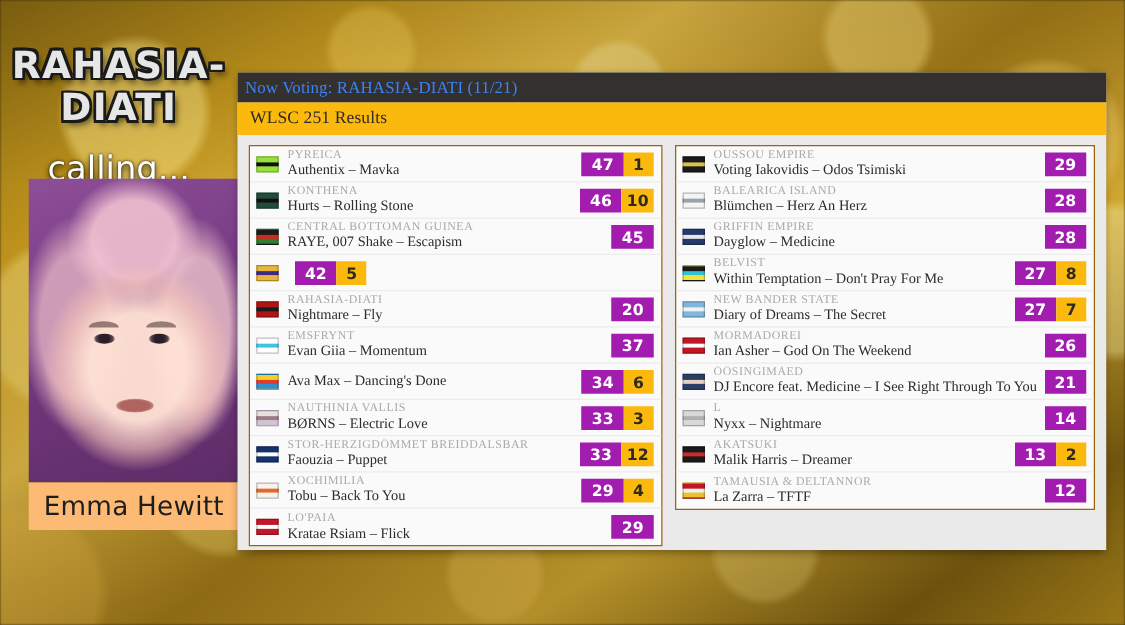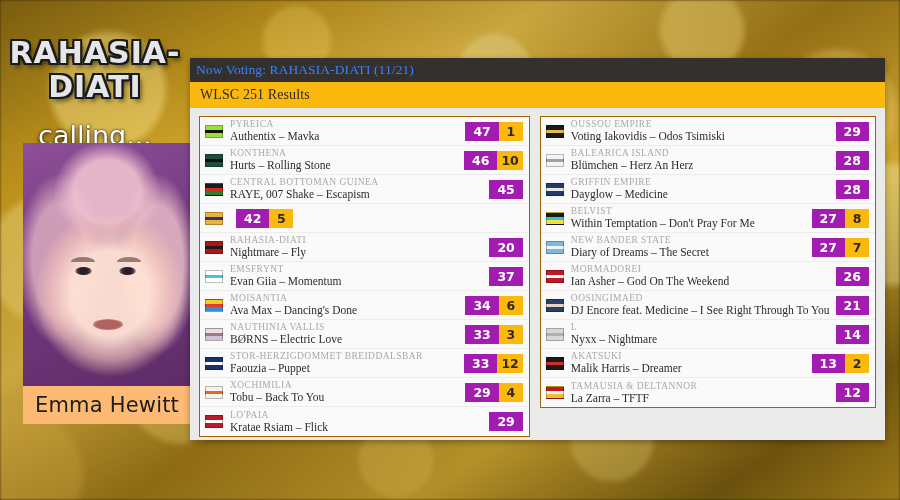--- a/index.html
+++ b/index.html
@@ -201,21 +201,20 @@
             <div class="country">EMSFRYNT</div>
             <div class="song">Evan Giia – Momentum</div>
           </div>
           <div class="scores">
             <div class="pts">37</div>
           </div>
         </div>
         <div class="row">
           <div class="flag" style="background: linear-gradient(rgb(242, 208, 36) 0px, rgb(242, 208, 36) 34%, rgb(227, 58, 46) 34%, rgb(227, 58, 46) 66%, rgb(47, 143, 208) 66%, rgb(47, 143, 208) 100%);"></div>
           <div class="texts">
-            <div class="country">MOISANTIA</div>
             <div class="song">Ava Max – Dancing's Done</div>
           </div>
           <div class="scores">
             <div class="pts">34</div>
             <div class="bonus">6</div>
           </div>
         </div>
         <div class="row">
           <div class="flag" style="background: linear-gradient(rgb(232, 224, 220) 0px, rgb(232, 224, 220) 34%, rgb(157, 122, 134) 34%, rgb(157, 122, 134) 66%, rgb(207, 196, 212) 66%, rgb(207, 196, 212) 100%);"></div>
           <div class="texts">

